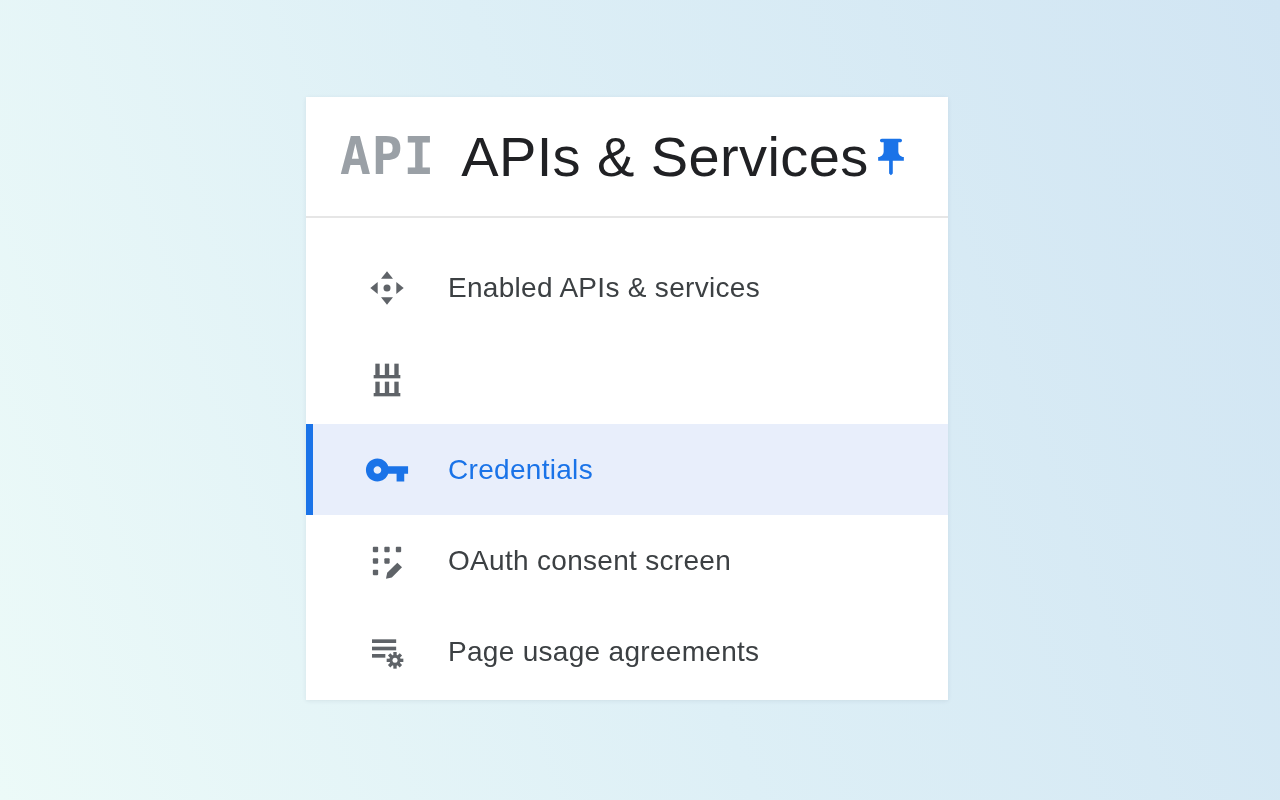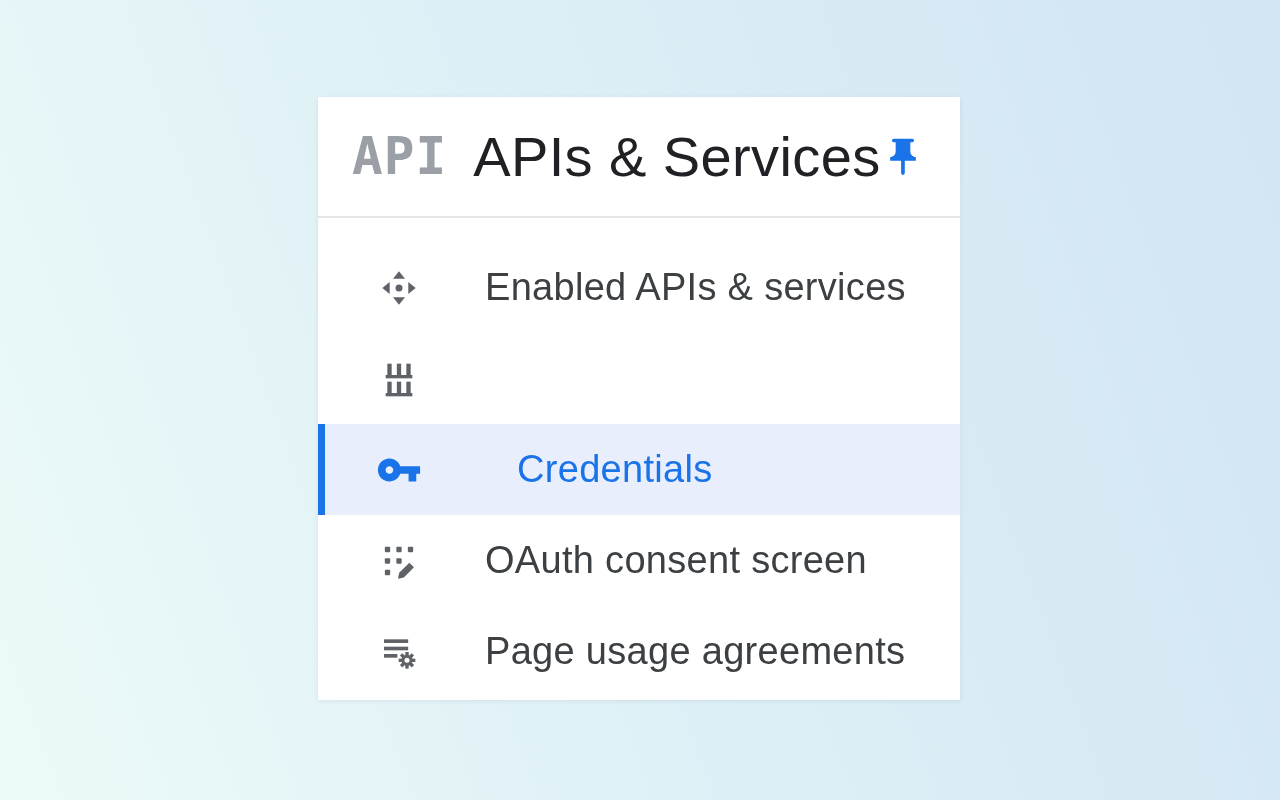--- a/index.html
+++ b/index.html
@@ -3,21 +3,21 @@
 <meta charset="utf-8">
 <style>
   * { margin:0; padding:0; box-sizing:border-box; }
   html,body { width:1280px; height:800px; overflow:hidden; }
   body {
     font-family:"Liberation Sans", sans-serif;
     background:linear-gradient(70deg, #ecfaf8 0%, #ddeff6 48%, #d1e5f3 100%);
     position:relative;
   }
   .panel {
-    position:absolute; left:318px; top:97px; width:642px; height:603px;
+    position:absolute; left:306px; top:97px; width:642px; height:603px;
     background:#ffffff;
     box-shadow:0 1px 4px rgba(60,80,100,0.10);
   }
   .header {
     height:121px; display:flex; align-items:center;
     padding:0 50px 0 34px;
     border-bottom:2px solid #e6e6e6;
   }
   .logo {
     font-family:"DejaVu Sans Mono", monospace;
@@ -34,28 +34,27 @@
   }
   .menu { padding-top:24px; }
   .menu-item {
     height:91px; display:flex; align-items:center;
     padding-left:57px; cursor:pointer;
   }
   .menu-item.active {
     background:#e8eefb;
     border-left:7px solid #1a73e8;
     padding-left:50px;
-    gap:32px;
   }
   .icon-box {
     width:48px; height:48px; flex:none;
     display:flex; align-items:center; justify-content:center;
   }
   .item-label {
-    margin-left:62px; font-size:38px; color:#3c4043;
+    margin-left:37px; font-size:28px; color:#3c4043;
     letter-spacing:0.3px; white-space:nowrap;
   }
   .menu-item.active .item-label { color:#1a73e8; }
   .gray-icon { fill:#5f6368; }
   .blue-icon { fill:#1a73e8; }
 </style>
 </head>
 <body>
 
 <div class="panel">

